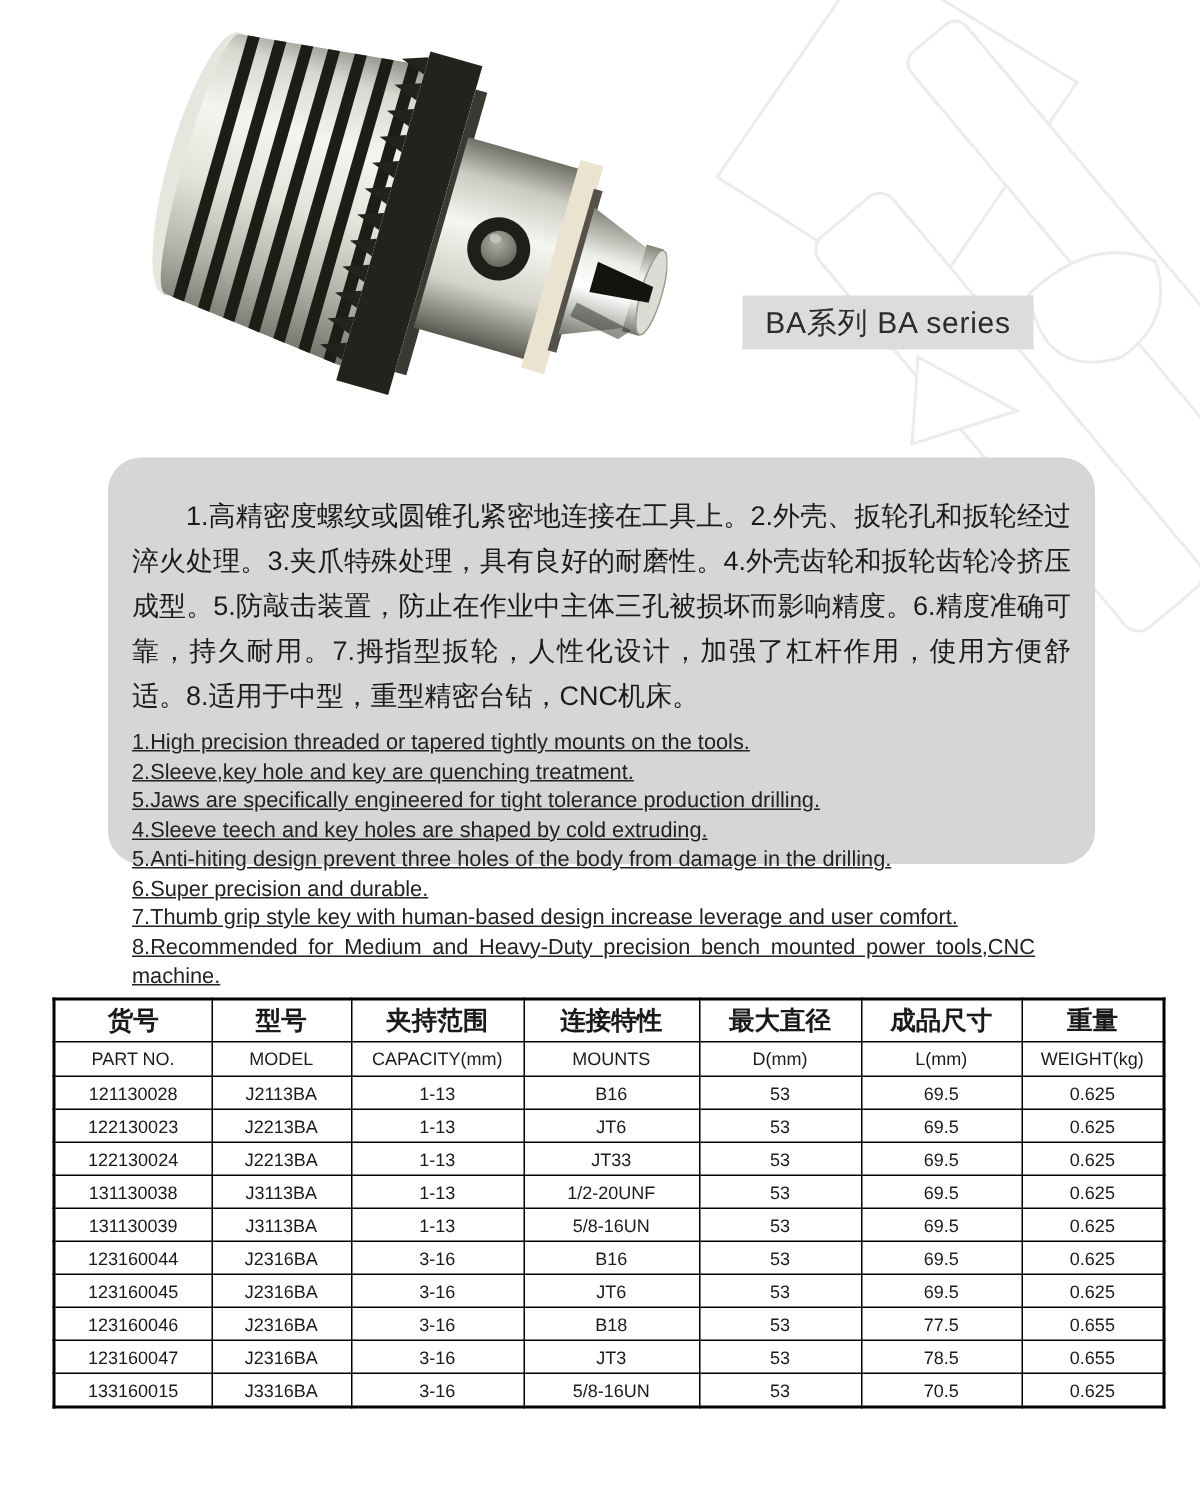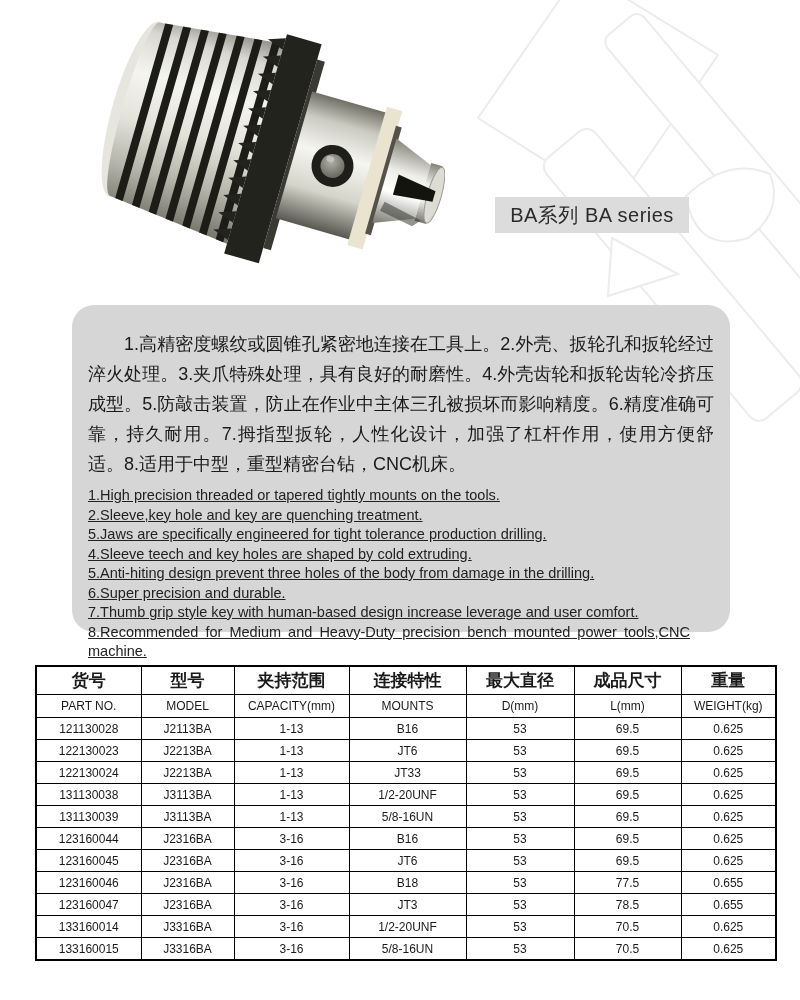--- a/index.html
+++ b/index.html
@@ -18,21 +18,21 @@
   
   .series-label {
     position:absolute; left:495px; top:197px; width:194px; height:36px;
     background:var(--label-gray,#dcdcdc);
     display:flex; align-items:center; justify-content:center;
     font-size:20px; color:#2b2b2b; z-index:2; letter-spacing:.5px;
   }
 
   
   .desc-box {
-    position:absolute; left:72px; top:305px; width:658px; height:327px;
+    position:absolute; left:72px; top:305px; width:658px; height:271px;
     background:var(--panel-gray,#d6d6d6); border-radius:22px; z-index:2;
     box-sizing:border-box; padding:24px 16px 0 16px; color:#1f1f1f;
   }
   .cn-text {
     font-size:18px; line-height:30px; text-align:justify; text-indent:2em;
     color:#1b1b1b;
   }
   .en-list { margin-top:7px; width:602px; }
   .en-item { font-size:14.5px; line-height:19.5px; text-align:justify; color:#222;text-decoration:underline; }
 
@@ -266,29 +266,20 @@
       <tr>
         <td>123160047</td>
         <td>J2316BA</td>
         <td>3-16</td>
         <td>JT3</td>
         <td>53</td>
         <td>78.5</td>
         <td>0.655</td>
       </tr>
       <tr>
-        <td>133160014</td>
-        <td>J3316BA</td>
-        <td>3-16</td>
-        <td>1/2-20UNF</td>
-        <td>53</td>
-        <td>70.5</td>
-        <td>0.625</td>
-      </tr>
-      <tr>
         <td>133160015</td>
         <td>J3316BA</td>
         <td>3-16</td>
         <td>5/8-16UN</td>
         <td>53</td>
         <td>70.5</td>
         <td>0.625</td>
       </tr>
     </tbody>
 </table>

